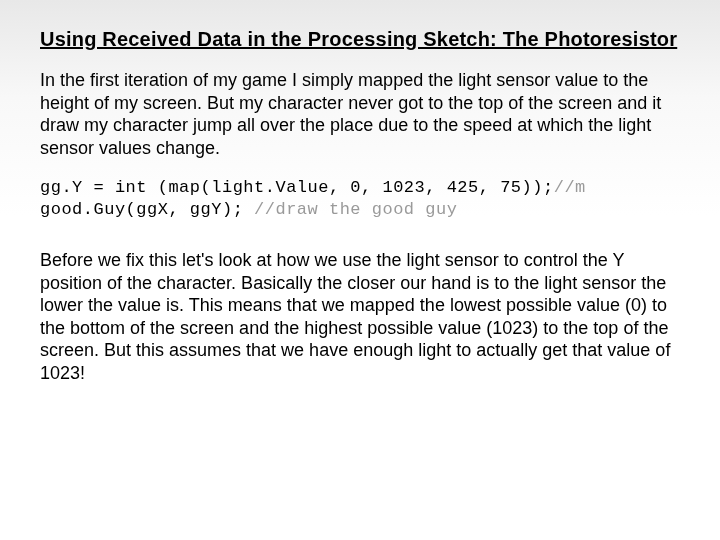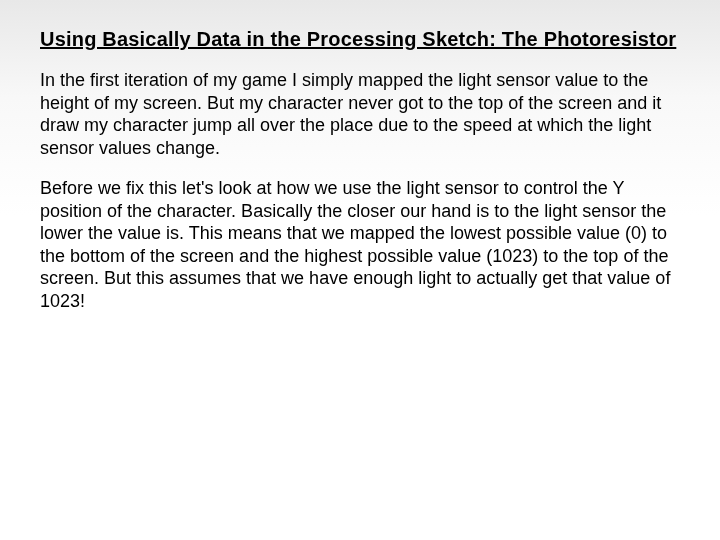--- a/index.html
+++ b/index.html
@@ -40,20 +40,24 @@
   }
   .code-block .comment {
     color: #9a9a9a;
   }
 </style>
 </head>
 <body>
 
 <div class="slide">
 
-  <h1>Using Basically Data in the Processing Sketch: The Photoresistor</h1>
+  <h1>Using Received Data in the Processing Sketch: The Photoresistor</h1>
 
   <p class="para">In the first iteration of my game I simply mapped the light sensor value to the height of my screen. But my character never got to the top of the screen and it draw my character jump all over the place due to the speed at which the light sensor values change.</p>
 
+  <div class="code-block">
+    <div><span>gg.Y = int (map(light.Value, 0, 1023, 425, 75));</span><span class="comment">//m</span></div>
+    <div><span>good.Guy(ggX, ggY); </span><span class="comment">//draw the good guy</span></div>
+  </div>
 
   <p class="para">Before we fix this let's look at how we use the light sensor to control the Y position of the character. Basically the closer our hand is to the light sensor the lower the value is. This means that we mapped the lowest possible value (0) to the bottom of the screen and the highest possible value (1023) to the top of the screen. But this assumes that we have enough light to actually get that value of 1023!</p>
 
 </div>
 
 </body></html>

